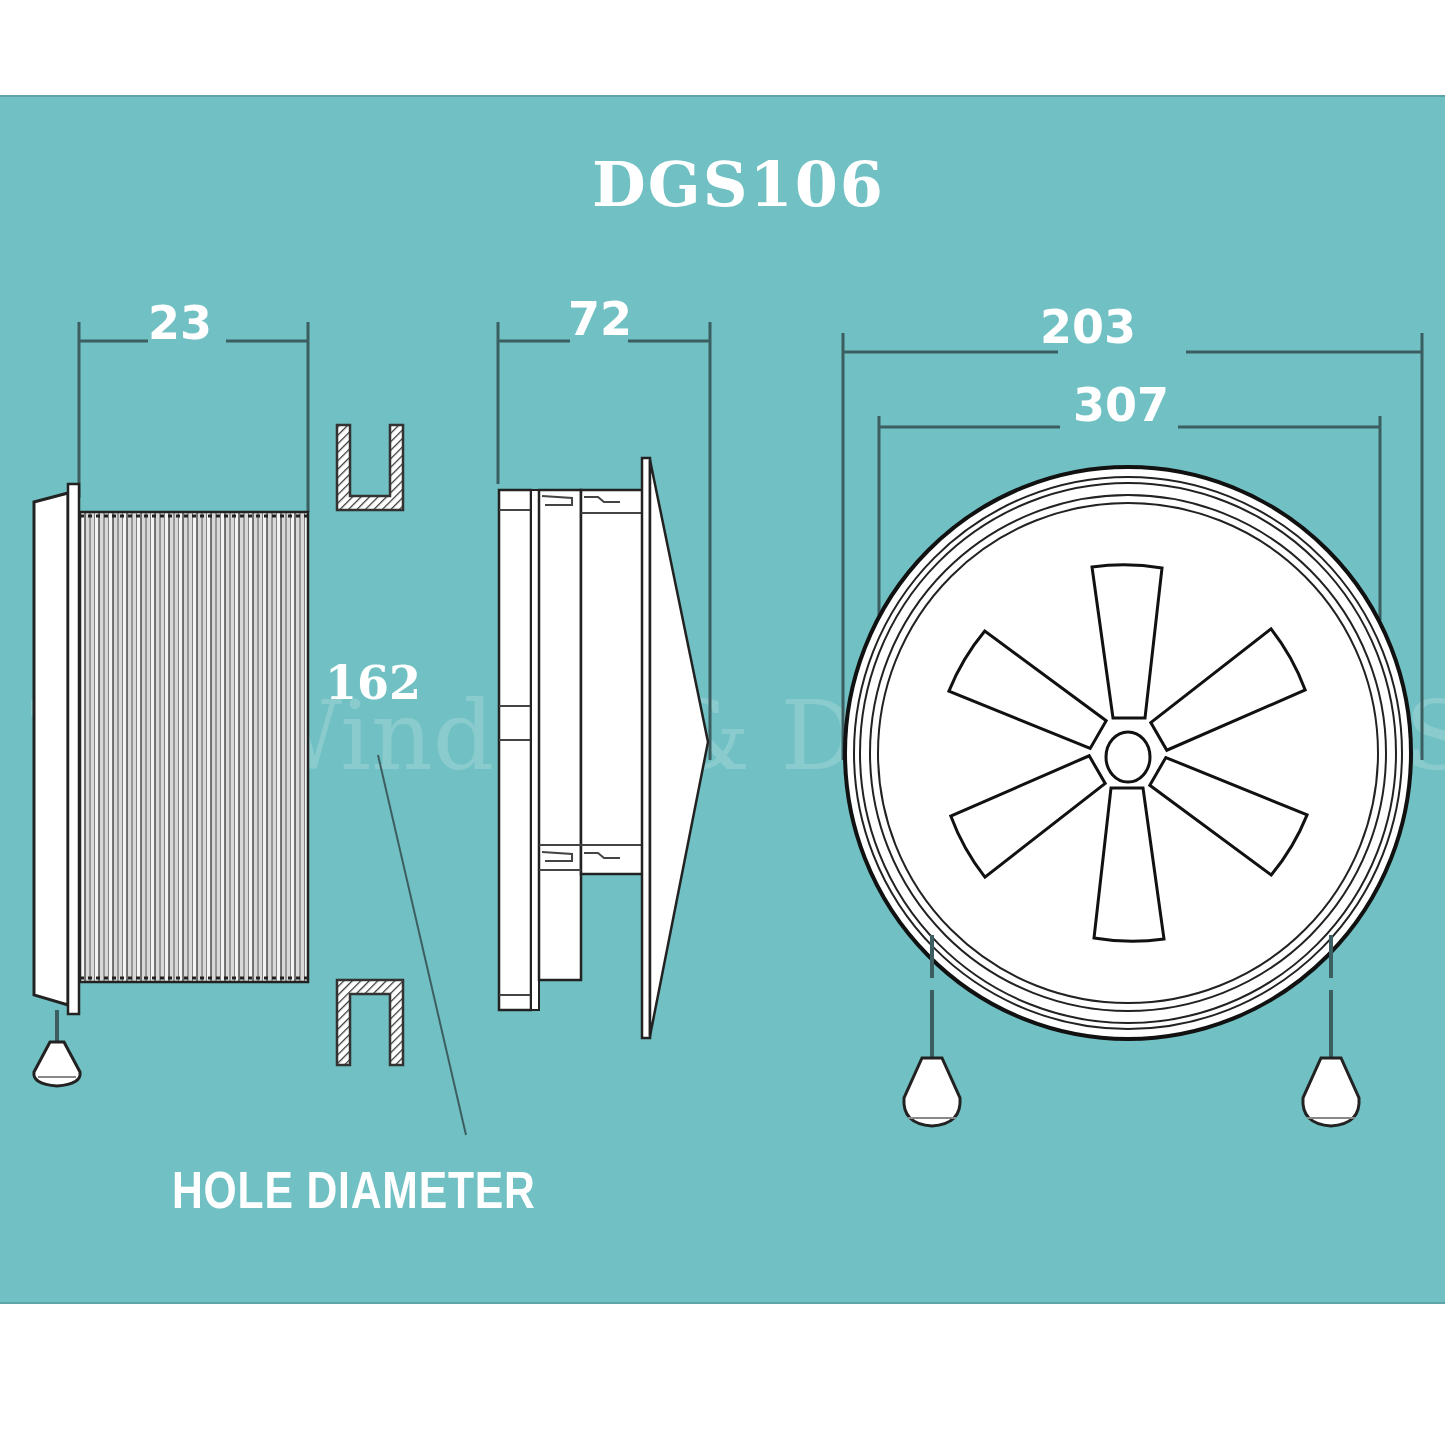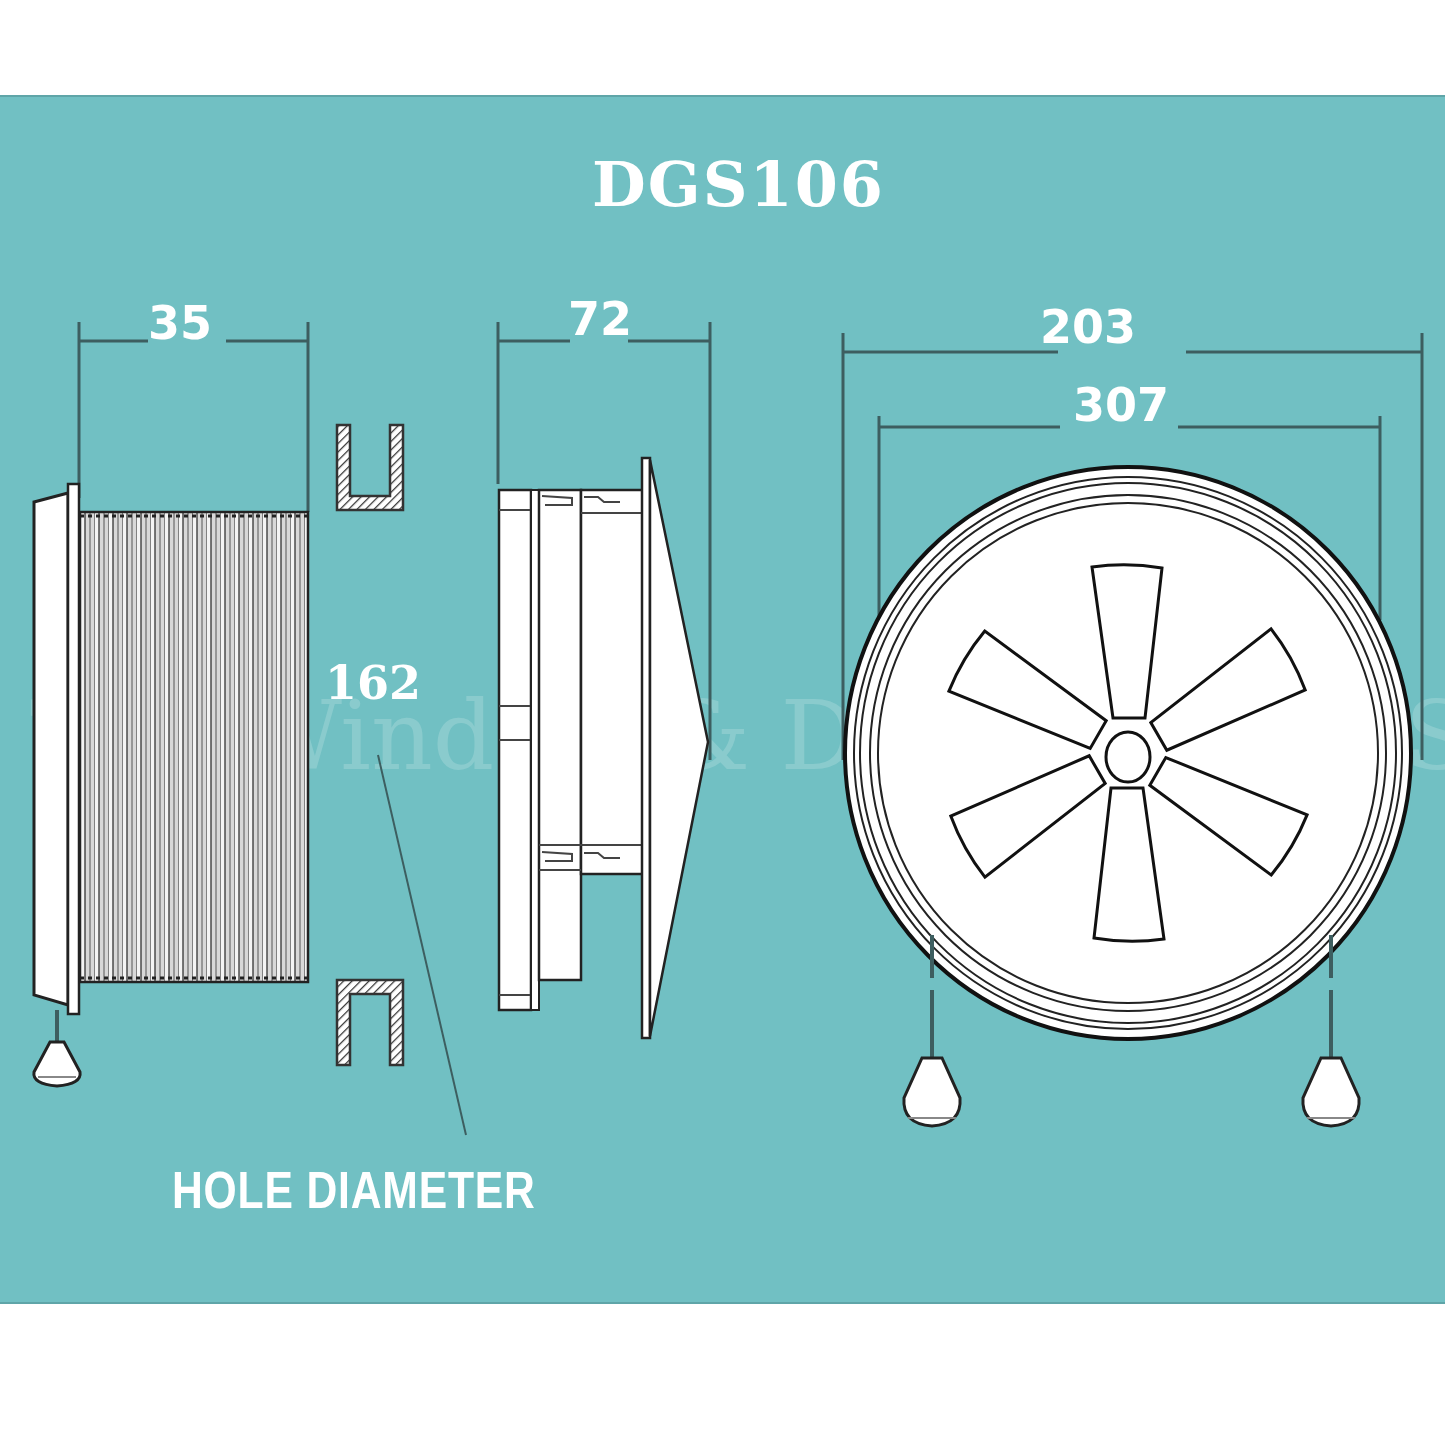--- a/index.html
+++ b/index.html
@@ -149,19 +149,19 @@
     <line x1="932" y1="990" x2="932" y2="1058" stroke="#3d5e60" stroke-width="4"></line>
     <path d="M922 1058 L942 1058 L960 1098 Q962 1124 932 1126 Q902 1124 904 1098 Z" fill="#ffffff" stroke="#222" stroke-width="3"></path>
     <line x1="908" y1="1118" x2="956" y2="1118" stroke="#888" stroke-width="2"></line>
     <line x1="1331" y1="935" x2="1331" y2="978" stroke="#3d5e60" stroke-width="4"></line>
     <line x1="1331" y1="990" x2="1331" y2="1058" stroke="#3d5e60" stroke-width="4"></line>
     <path d="M1321 1058 L1341 1058 L1359 1098 Q1361 1124 1331 1126 Q1301 1124 1303 1098 Z" fill="#ffffff" stroke="#222" stroke-width="3"></path>
     <line x1="1307" y1="1118" x2="1355" y2="1118" stroke="#888" stroke-width="2"></line>
   </g>
 </svg>
 
-<div class="dim sans" style="left:148px; top:296px;">35</div>
+<div class="dim sans" style="left:148px; top:296px;">23</div>
 <div class="dim sans" style="left:568px; top:292px;text-align:right;">72</div>
 <div class="dim sans" style="left:1040px; top:300px;">203</div>
 <div class="dim sans" style="left:1073px; top:378px;">307</div>
 <div class="dim serif" style="left:325px; top:656px;text-align:center;">162</div>
 
 <div class="hole-label">HOLE DIAMETER</div>
 
 </body></html>

